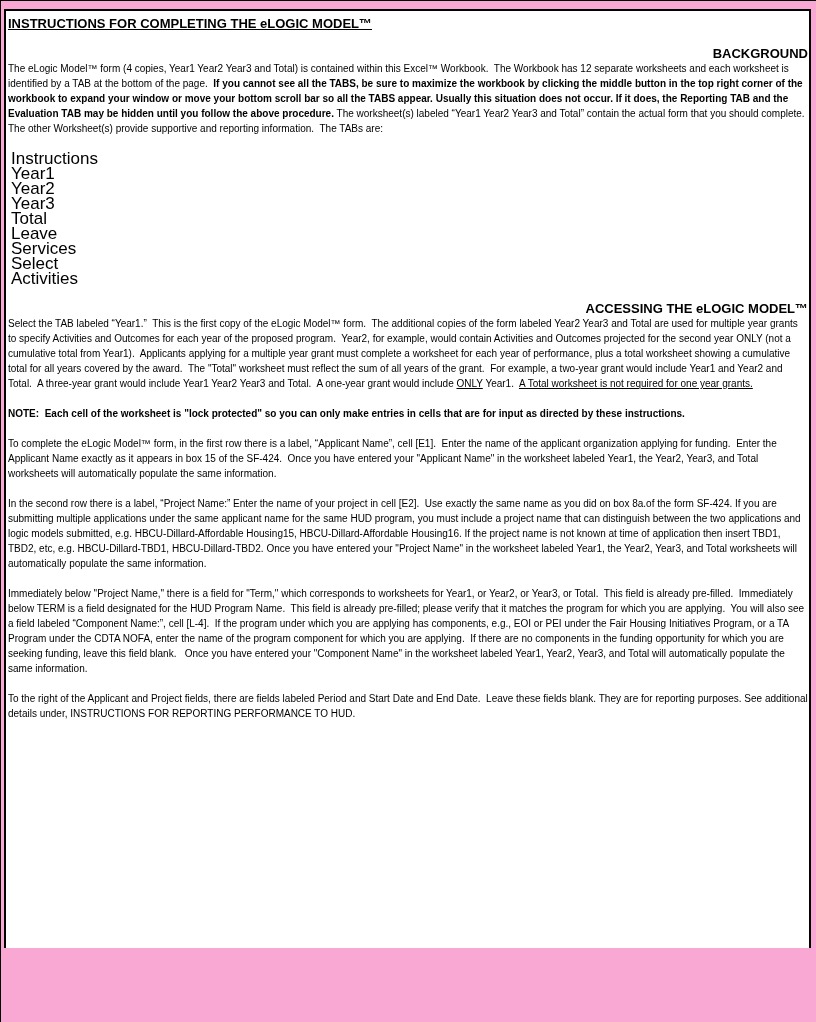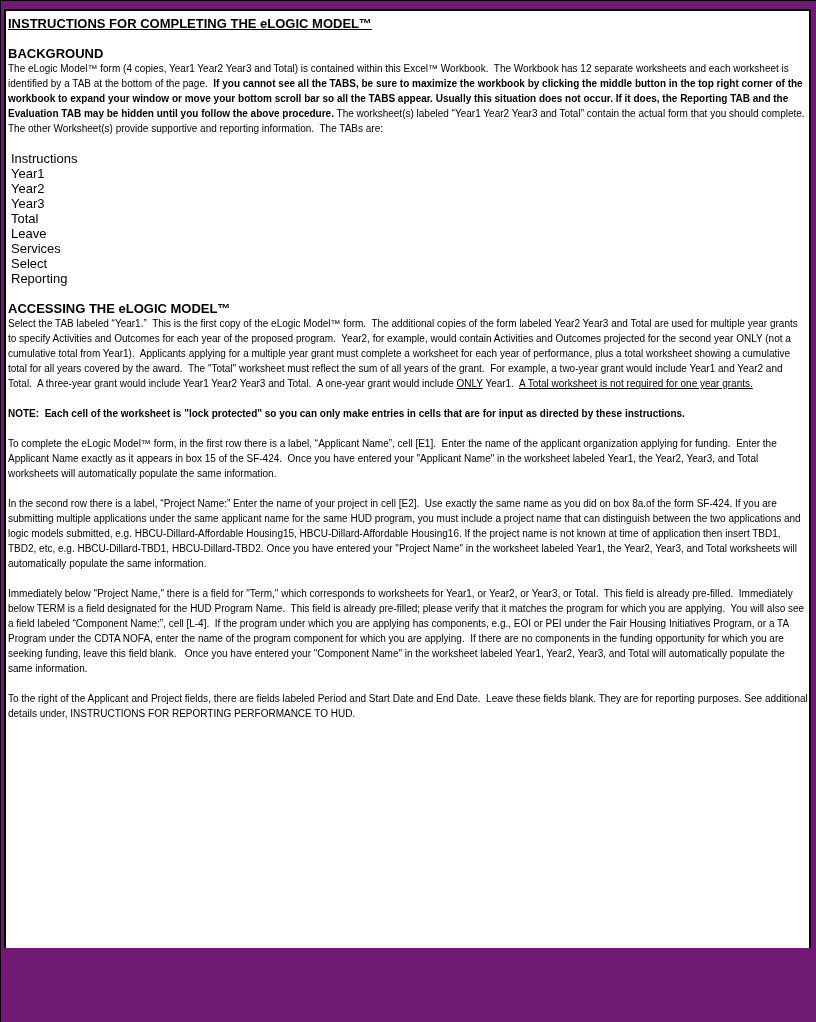--- a/index.html
+++ b/index.html
@@ -5,51 +5,51 @@
   * { margin:0; padding:0; box-sizing:border-box; }
   html,body { background:#ffffff; }
   body {
     width:816px; height:1022px;
     font-family:"Liberation Sans", sans-serif;
     color:#000;
   }
   .page {
     position:relative;
     width:816px; height:1022px;
-    background:#701a75;
+    background:#f9a8d4;
     overflow:hidden;
   }
   .edge-top  { position:absolute; left:0; top:0; width:816px; height:1px; background:#000; }
   .edge-left { position:absolute; left:0; top:0; width:1px; height:1022px; background:#000; }
   .content-box {
     position:absolute;
     left:4px; top:9px;
     width:807px; height:939px;
     border:2px solid #000;
     border-bottom:none;
     padding:5px 1px 0 2px;
     background:#ffffff;
   }
   .doc { font-size:13px; line-height:15px; }
   .doc-title {
     font-size:13px; line-height:15px;
     font-weight:bold;
     text-decoration:underline;
     white-space:pre;
   }
-  .heading { font-size:13px; line-height:15px; font-weight:bold; }
+  .heading { font-size:13px; line-height:15px; font-weight:bold;text-align:right; }
   .para {
     font-size:10px; line-height:15px;
     white-space:pre-wrap;
     word-wrap:break-word;
   }
   .bold { font-weight:bold; }
   .underline { text-decoration:underline; }
   .mt { margin-top:15px; }
-  .tab-list { font-size:13px; line-height:15px; padding-left:3px; }
+  .tab-list { font-size:17px; line-height:15px; padding-left:3px; }
   .tab-row { position:relative; height:15px; }
   .tab-annotation { position:absolute; left:177px; top:0; white-space:pre; }
 </style>
 </head>
 <body>
 
 <div class="page">
   <div class="edge-top"></div>
   <div class="edge-left"></div>
 
@@ -62,21 +62,21 @@
 
     <div class="tab-list mt">
       <div class="tab-row"><span>Instructions</span></div>
       <div class="tab-row"><span>Year1</span></div>
       <div class="tab-row"><span>Year2</span></div>
       <div class="tab-row"><span>Year3</span></div>
       <div class="tab-row"><span>Total</span></div>
       <div class="tab-row"><span>Leave</span></div>
       <div class="tab-row"><span>Services</span></div>
       <div class="tab-row"><span>Select</span></div>
-      <div class="tab-row"><span>Reporting</span></div>
+      <div class="tab-row"><span>Activities</span></div>
     </div>
 
     <div class="heading mt">ACCESSING THE eLOGIC MODEL™</div>
     <p class="para"><span>Select the TAB labeled “Year1.”  This is the first copy of the eLogic Model™ form.  The additional copies of the form labeled Year2 Year3 and Total are used for multiple year grants to specify Activities and Outcomes for each year of the proposed program.  Year2, for example, would contain Activities and Outcomes projected for the second year ONLY (not a cumulative total from Year1).  Applicants applying for a multiple year grant must complete a worksheet for each year of performance, plus a total worksheet showing a cumulative total for all years covered by the award.  The "Total" worksheet must reflect the sum of all years of the grant.  For example, a two-year grant would include Year1 and Year2 and Total.  A three-year grant would include Year1 Year2 Year3 and Total.  A one-year grant would include </span><span class="underline">ONLY</span><span> Year1.  </span><span class="underline">A Total worksheet is not required for one year grants.</span></p>
 
     <p class="para bold mt"><span>NOTE:  Each cell of the worksheet is "lock protected" so you can only make entries in cells that are for input as directed by these instructions.</span></p>
 
     <p class="para mt"><span>To complete the eLogic Model™ form, in the first row there is a label, “Applicant Name”, cell [E1].  Enter the name of the applicant organization applying for funding.  Enter the Applicant Name exactly as it appears in box 15 of the SF-424.  Once you have entered your "Applicant Name" in the worksheet labeled Year1, the Year2, Year3, and Total worksheets will automatically populate the same information.</span></p>
 
     <p class="para mt"><span>In the second row there is a label, “Project Name:” Enter the name of your project in cell [E2].  Use exactly the same name as you did on box 8a.of the form SF-424. If you are submitting multiple applications under the same applicant name for the same HUD program, you must include a project name that can distinguish between the two applications and logic models submitted, e.g. HBCU-Dillard-Affordable Housing15, HBCU-Dillard-Affordable Housing16. If the project name is not known at time of application then insert TBD1, TBD2, etc, e.g. HBCU-Dillard-TBD1, HBCU-Dillard-TBD2. Once you have entered your "Project Name" in the worksheet labeled Year1, the Year2, Year3, and Total worksheets will automatically populate the same information.</span></p>

